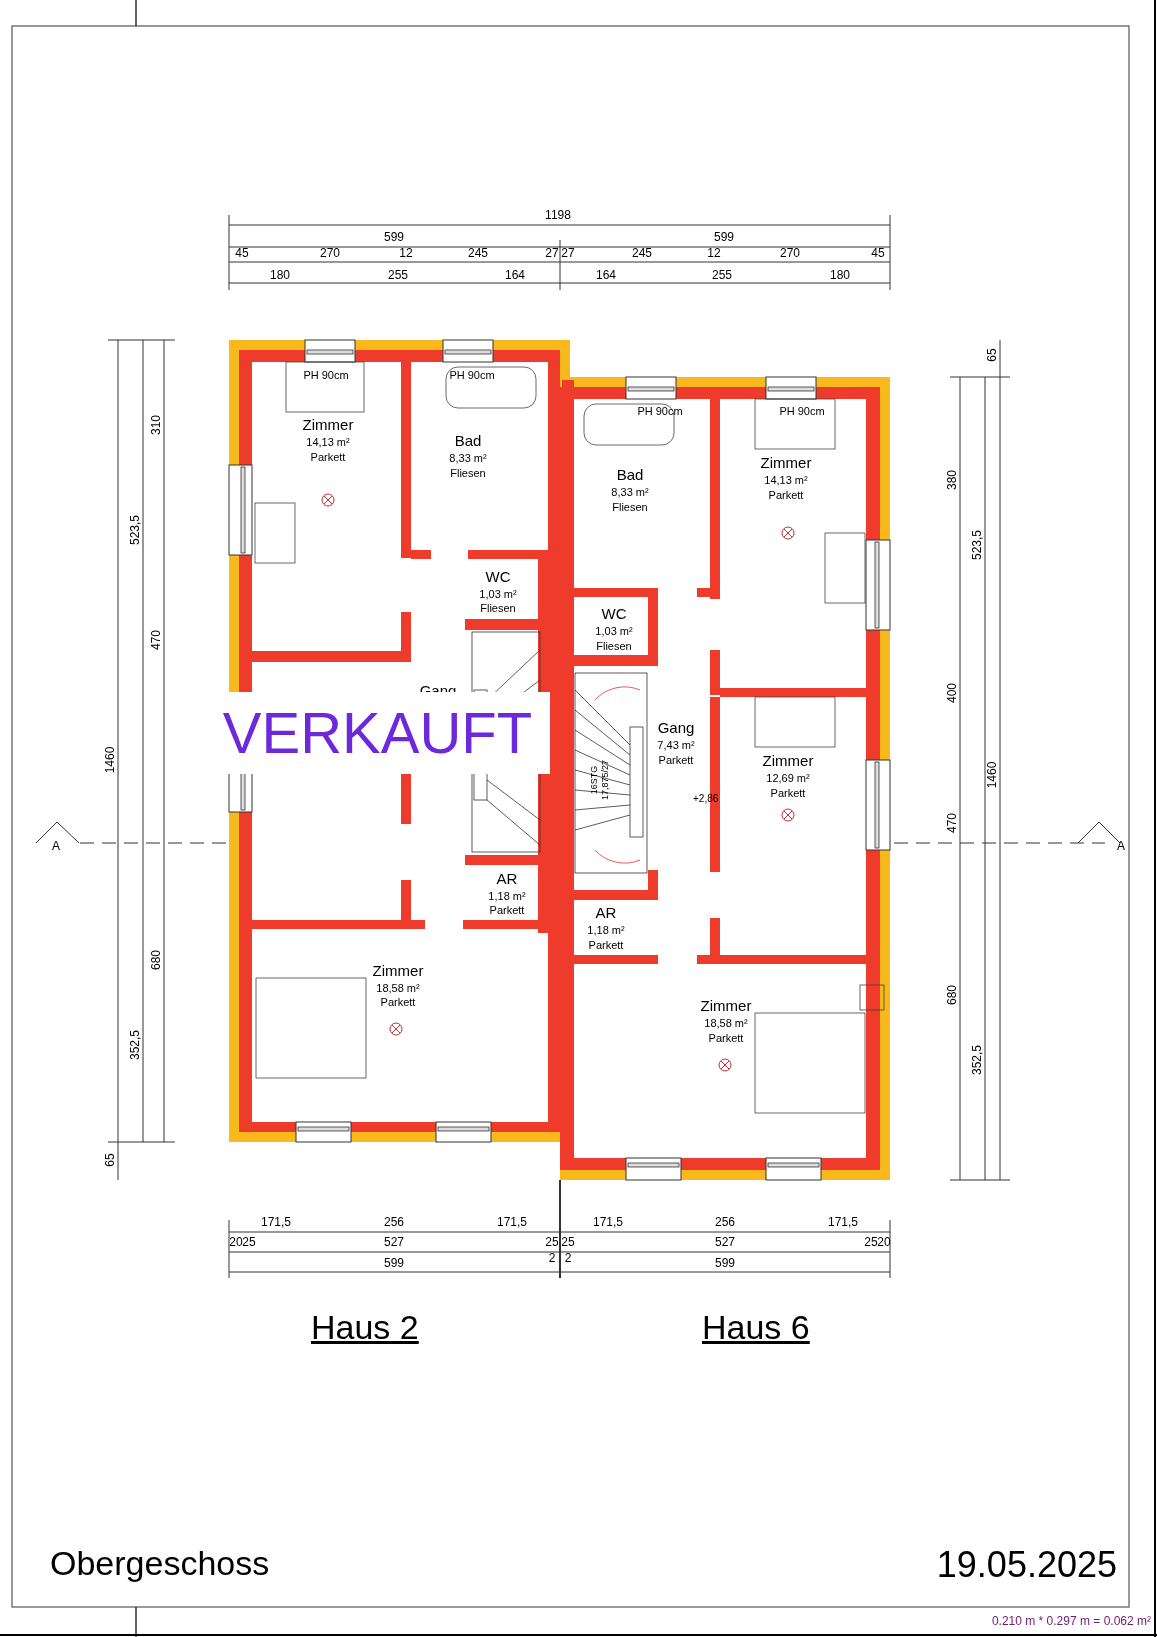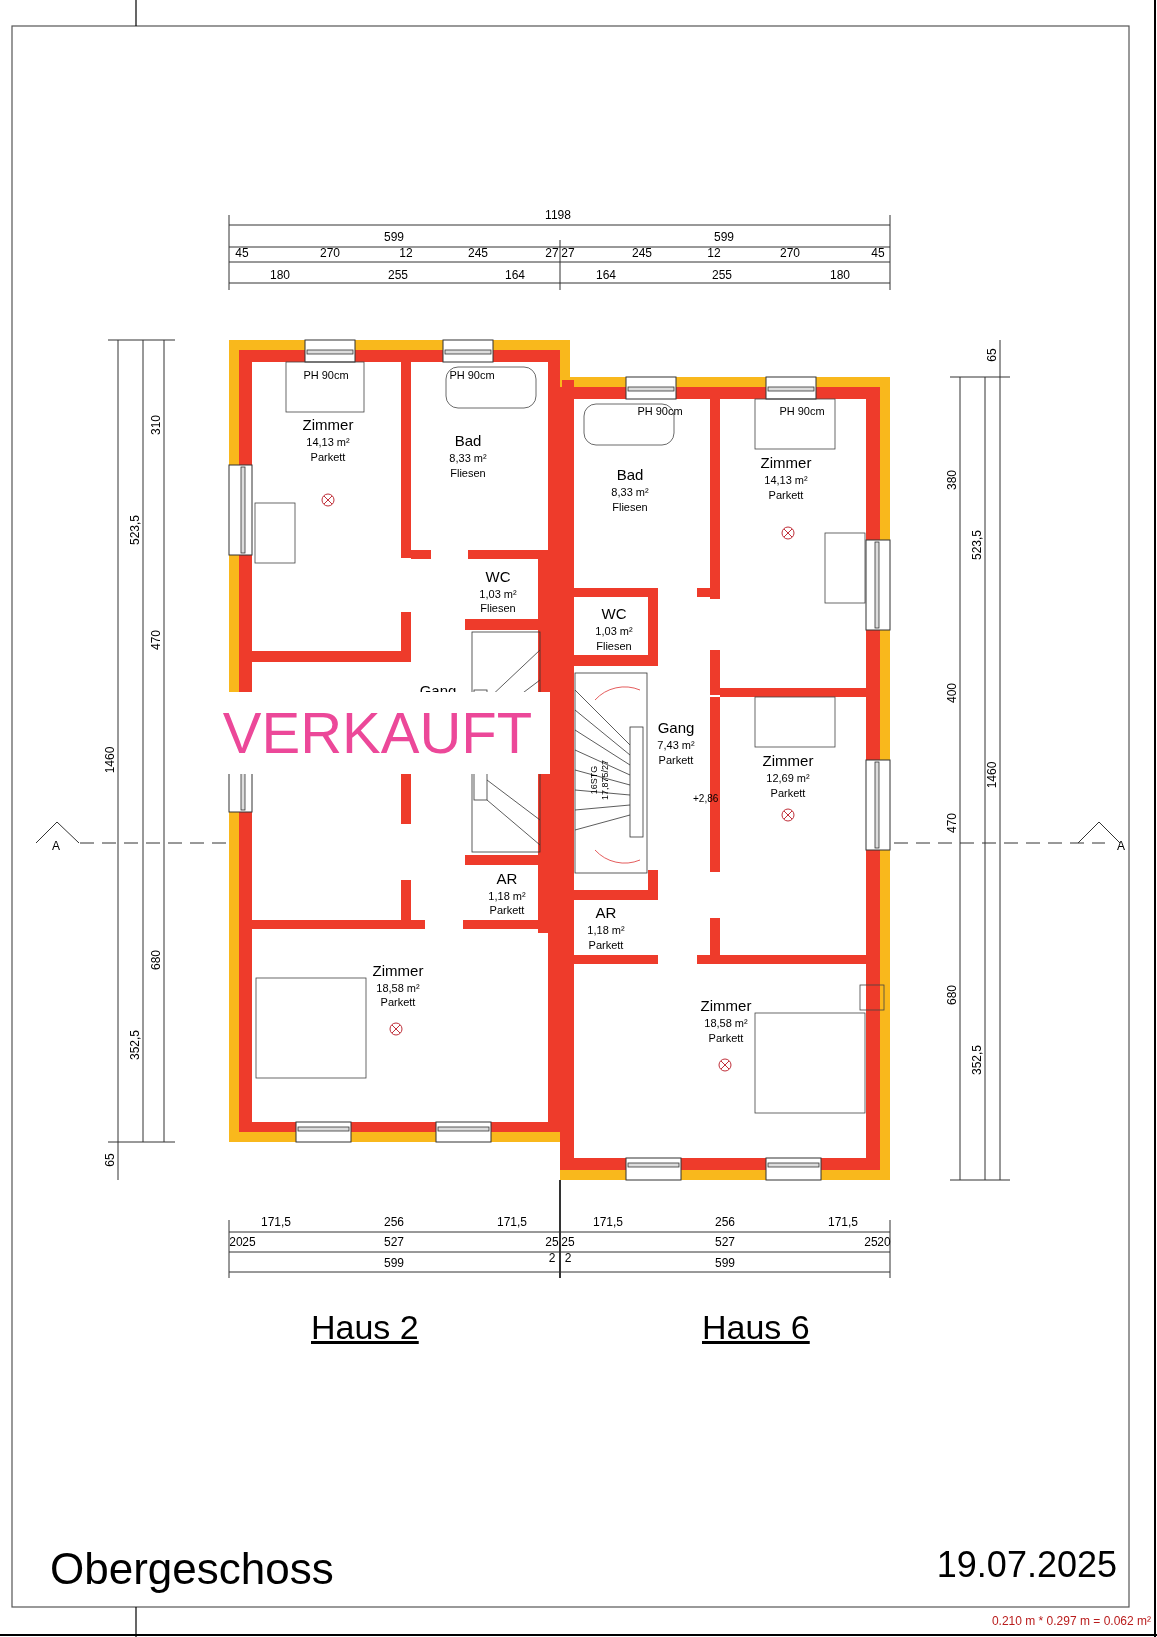--- a/index.html
+++ b/index.html
@@ -1,23 +1,23 @@
 <!DOCTYPE html>
 <html><head>
 <meta charset="utf-8">
 <style>
   html, body { margin:0; padding:0; background:#fff; }
   body { width:1157px; height:1637px; position:relative; overflow:hidden; font-family:"Liberation Sans", sans-serif; color:#000; }
   #sheet { position:absolute; left:0; top:0; width:1157px; height:1637px; }
-  .big-label { position:absolute; font-family:"Liberation Sans", sans-serif; font-size:44px; color:#000; white-space:nowrap; }
+  .big-label { position:absolute; font-family:"Liberation Sans", sans-serif; font-size:34px; color:#000; white-space:nowrap; }
   .title-left { left:50px; top:1544px; }
   .title-right { right:40px; top:1544px; font-size:36px; }
-  .scale-note { position:absolute; right:6px; top:1614px; font-size:12px; color:#b91c1c; white-space:nowrap; }
+  .scale-note { position:absolute; right:6px; top:1614px; font-size:12px; color:#701a75; white-space:nowrap; }
   .haus-label { position:absolute; font-size:34px; top:1308px; white-space:nowrap;text-decoration:underline; }
-  .sold { position:absolute; left:205px; top:692px; width:345px; height:82px; background:#fff; color:#ec4899; font-size:58px; line-height:82px; text-align:center; letter-spacing:0px; }
+  .sold { position:absolute; left:205px; top:692px; width:345px; height:82px; background:#fff; color:#6d28d9; font-size:58px; line-height:82px; text-align:center; letter-spacing:0px; }
   svg text { font-family:"Liberation Sans", sans-serif; }
 </style>
 </head>
 <body>
 
 <div id="sheet">
 <svg width="1157" height="1637" viewBox="0 0 1157 1637" xmlns="http://www.w3.org/2000/svg">
 
   <g fill="none" stroke="#555" stroke-width="1.2">
     <rect x="12" y="26" width="1117" height="1581"></rect>
@@ -301,15 +301,15 @@
   <text transform="translate(597,780) rotate(-90)" font-size="9" text-anchor="middle">16STG</text>
   <text transform="translate(608,780) rotate(-90)" font-size="9" text-anchor="middle">17,875/27</text>
 </svg>
 
 <div class="sold">VERKAUFT</div>
 
 <div class="haus-label" style="left:311px;">Haus 2</div>
 <div class="haus-label" style="left:702px;">Haus 6</div>
 
 <div class="big-label title-left">Obergeschoss</div>
-<div class="big-label title-right">19.07.2025</div>
+<div class="big-label title-right">19.05.2025</div>
 <div class="scale-note">0.210 m * 0.297 m = 0.062 m²</div>
 </div>
 
 </body></html>

